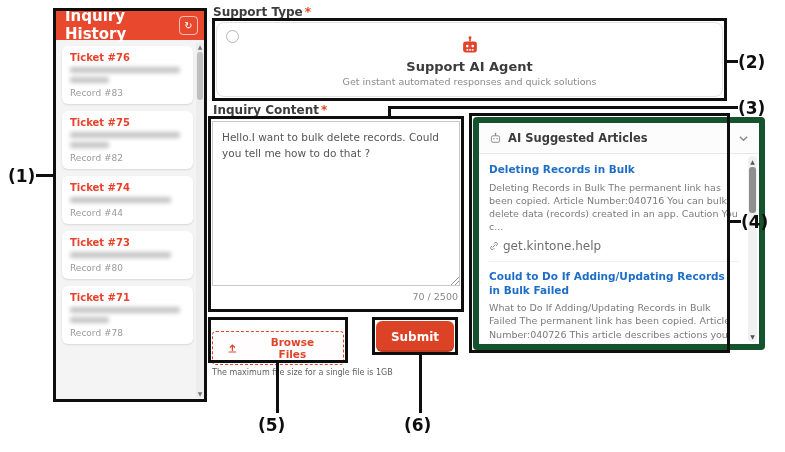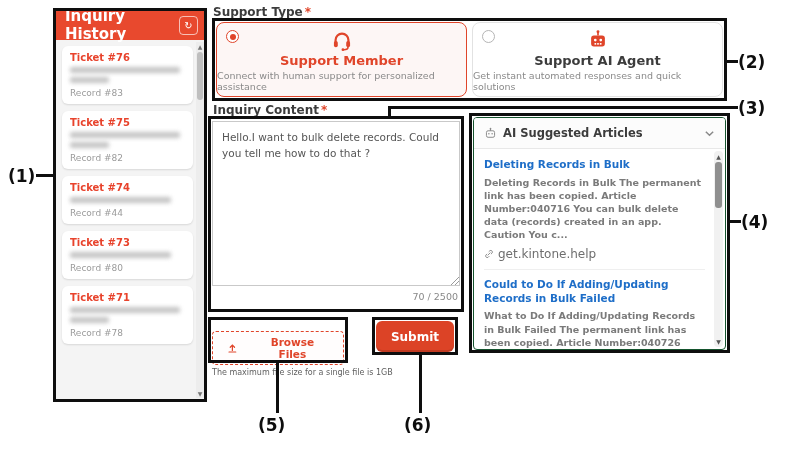--- a/index.html
+++ b/index.html
@@ -50,28 +50,28 @@
   .support-title.dark { color:#3c3c3c; }
   .support-desc { font-size:9.5px; color:#8a8a8a; }
 
   
   .inquiry-area { position:absolute; left:212px; top:121px; width:248px; height:186px; background:#fff; }
   .inquiry-textarea { width:248px; height:165px; border:1px solid #c9c9c9; background:#fff; resize:none; font-family:"DejaVu Sans","Liberation Sans",sans-serif; font-size:10.5px; color:#555; padding:8px 9px; line-height:1.5; outline:none; }
   .resize-handle { position:absolute; right:1px; top:154px; width:10px; height:10px; background:repeating-linear-gradient(135deg,transparent 0 2px,#9a9a9a 2px 3px); clip-path:polygon(100% 0,100% 100%,0 100%); }
   .char-count { position:absolute; right:2px; top:170px; font-size:9.5px; color:#888; }
 
   
-  .articles-panel { position:absolute; left:473px; top:117px; width:253px; height:233px; border:1px solid #14532d; border-radius:4px; background:#fff; display:flex; flex-direction:column; overflow:hidden; }
+  .articles-panel { position:absolute; left:473px; top:117px; width:292px; height:233px; border:6px solid #14532d; border-radius:4px; background:#fff; display:flex; flex-direction:column; overflow:hidden; }
   .articles-header { flex:0 0 auto; display:flex; align-items:center; gap:6px; padding:8px 10px; background:#fcfcfc; border-bottom:1px solid #e8e8e8; }
   .articles-title { font-size:11.5px; font-weight:bold; color:#3c3c3c; flex:1; }
   .articles-body { position:relative; flex:1; padding:9px 20px 0 10px; overflow:hidden; }
   .article { padding-bottom:8px; margin-bottom:8px; border-bottom:1px solid #efefef; }
   .article:last-child { border-bottom:none; }
   .article-title { color:#1e6ec8; font-size:10.5px; font-weight:bold; line-height:1.3; margin-bottom:4px; cursor:pointer; }
-  .article-desc { color:#7a7a7a; font-size:9.5px; line-height:1.38;font-weight:bold; }
+  .article-desc { color:#7a7a7a; font-size:9.5px; line-height:1.38; }
   .article-link { display:flex; align-items:center; gap:4px; color:#6e6e6e; font-size:12px; margin-top:6px; cursor:pointer; }
   .art-scroll { position:absolute; right:2px; top:2px; bottom:2px; width:9px; background:#f1f1f1; border-radius:4px; }
   .art-scroll .arrow { position:absolute; left:0; width:9px; font-size:6px; color:#555; text-align:center; }
   .art-scroll .thumb { position:absolute; left:1px; width:7px; height:46px; top:11px; background:#8f8f8f; border-radius:3px; }
 
   
   .browse-wrap { position:absolute; left:212px; top:321px; width:132px; height:39px; background:#fff; text-align:center; }
   .browse-btn { display:inline-flex; align-items:center; gap:18px; border:1px dashed #e0452a; border-radius:4px; color:#e0452a; font-size:10.5px; font-weight:bold; padding:4px 14px; margin-top:10px; cursor:pointer; background:#fffdfd; }
   .browse-hint { font-size:8px; color:#5f5f5f; margin-top:3px; white-space:nowrap; }
 
@@ -125,32 +125,20 @@
       <div class="thumb"></div>
       <span class="arrow" style="bottom:1px">▼</span>
     </div>
   </div>
 
   <div class="field-label" style="left:213px; top:5px;">
     <span>Support Type</span><span class="req">*</span>
   </div>
 
   <div class="support-wrap">
-    <div class="support-card selected">
-      <span class="radio on"></span>
-      <svg class="support-icon" width="24" height="24" viewBox="0 0 24 24">
-        <path d="M5 15v-3a7 7 0 0 1 14 0v3" fill="none" stroke="#e0452a" stroke-width="2.4" stroke-linecap="round"></path>
-        <rect x="3.2" y="13" width="4.2" height="7" rx="2" fill="#e0452a"></rect>
-        <rect x="16.6" y="13" width="4.2" height="7" rx="2" fill="#e0452a"></rect>
-        <path d="M18.5 20c0 1.6-2.2 2.6-4.5 2.6" fill="none" stroke="#e0452a" stroke-width="1.8" stroke-linecap="round"></path>
-        <circle cx="13" cy="22.5" r="1.5" fill="#e0452a"></circle>
-      </svg>
-      <div class="support-title red">Support Member</div>
-      <div class="support-desc">Connect with human support for personalized assistance</div>
-    </div>
     <div class="support-card unselected">
       <span class="radio off"></span>
       <svg class="support-icon" width="24" height="24" viewBox="0 0 24 24">
         <line x1="12" y1="3" x2="12" y2="7" stroke="#e0452a" stroke-width="1.8"></line>
         <circle cx="12" cy="3" r="1.6" fill="#e0452a"></circle>
         <rect x="4.5" y="7" width="15" height="12" rx="3" fill="#e0452a"></rect>
         <circle cx="9" cy="12" r="1.5" fill="#fff"></circle>
         <circle cx="15" cy="12" r="1.5" fill="#fff"></circle>
         <rect x="8.2" y="15.3" width="1.8" height="1.8" fill="#fff"></rect>
         <rect x="11.1" y="15.3" width="1.8" height="1.8" fill="#fff"></rect>

